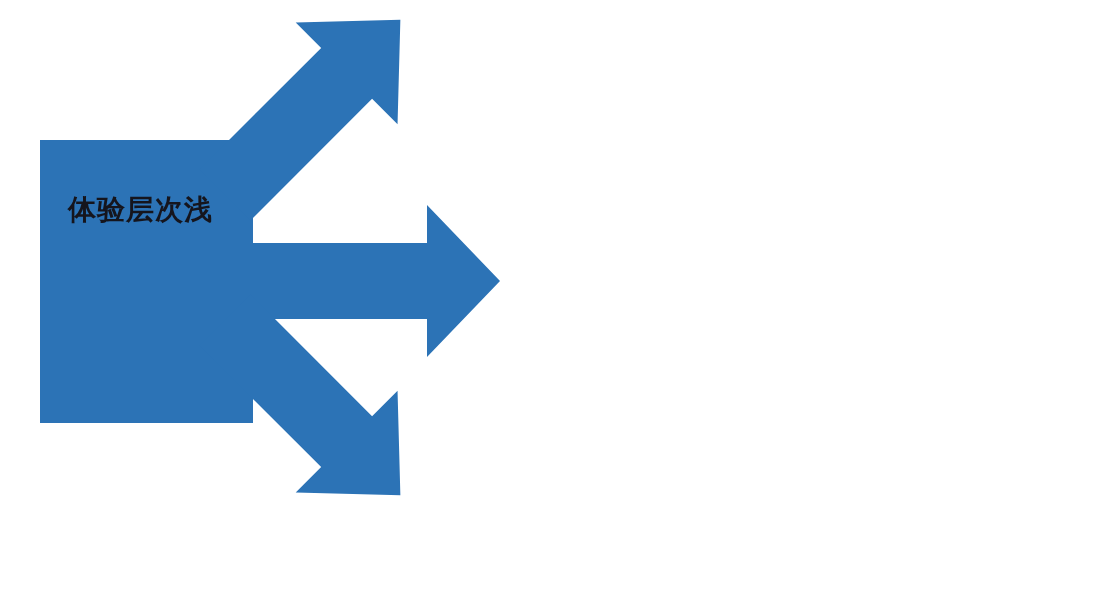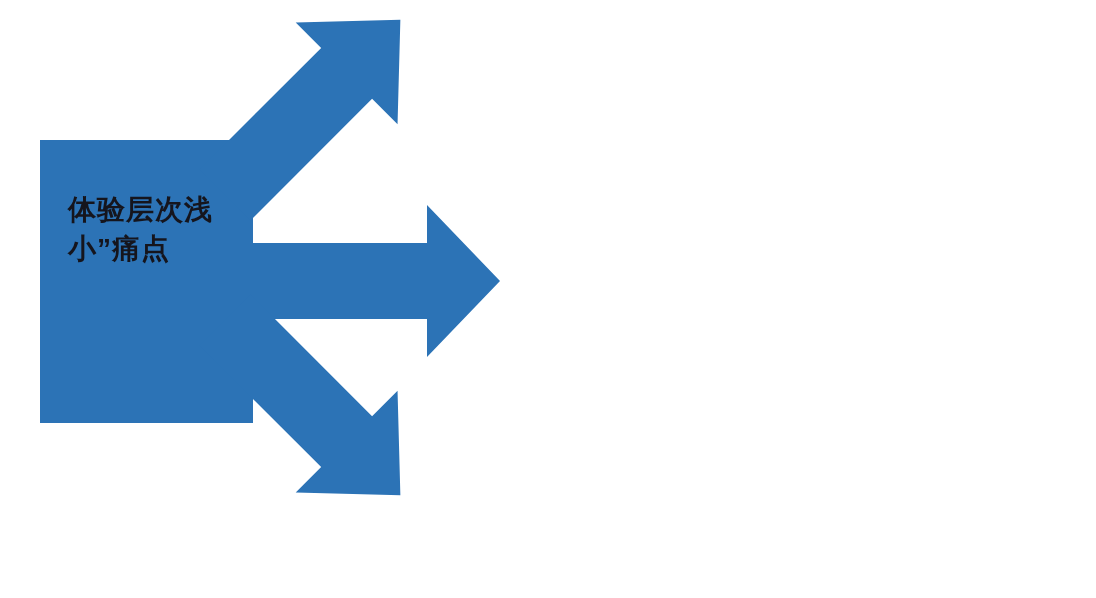--- a/index.html
+++ b/index.html
@@ -59,21 +59,20 @@
       <polygon points="0,-36 172,-36 172,-72 248,0 172,72 172,36 0,36" fill="#2c73b6"></polygon>
     </g>
     <polygon points="253,243 427,243 427,205 500,281 427,357 427,319 253,319" fill="#2c73b6"></polygon>
     <g transform="translate(225,320) rotate(45)">
       <polygon points="0,-36 172,-36 172,-72 248,0 172,72 172,36 0,36" fill="#2c73b6"></polygon>
     </g>
   </svg>
 
   <div class="source-label">
     <div>体验层次浅</div>
-    <div>小”痛点</div>
   </div>
 
   <div class="pain-box box-top">
     <span>体验层次浅</span>
   </div>
 
   <div class="pain-box box-middle">
     <span>连接价值弱</span>
   </div>
 

